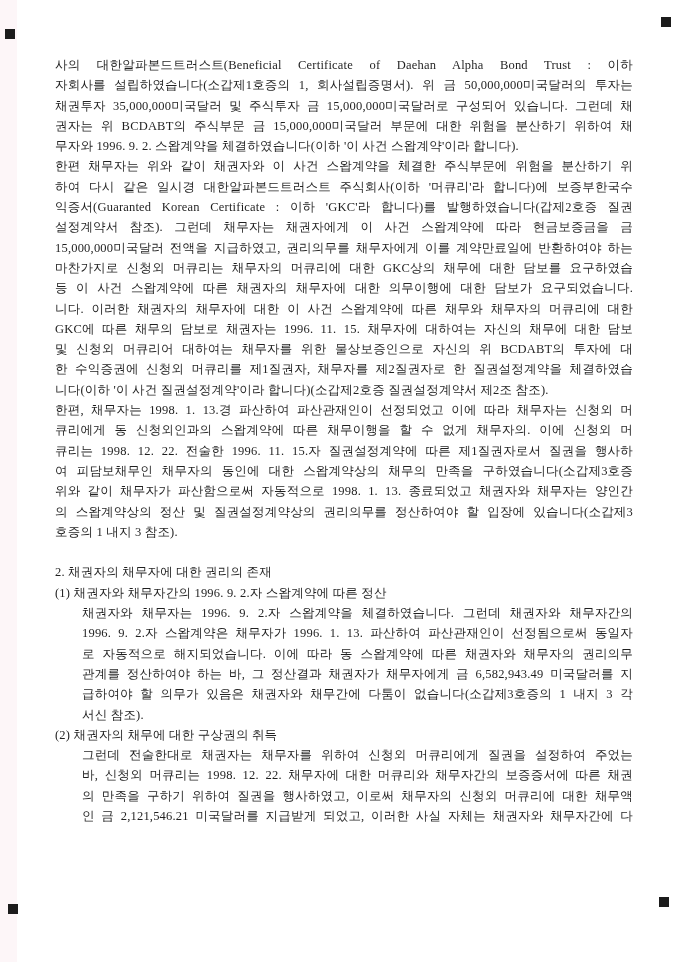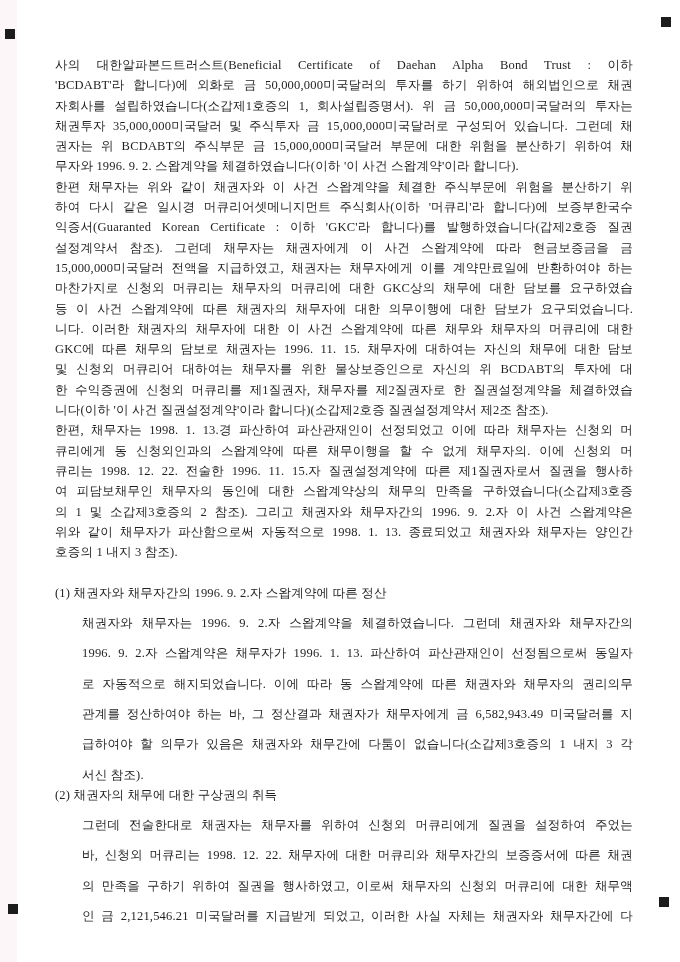--- a/index.html
+++ b/index.html
@@ -49,61 +49,61 @@
     text-align: justify;
     text-align-last: justify;
     -moz-text-align-last: justify;
     white-space: normal;
   }
   .line.left {
     text-align: right;
     text-align-last: left;
     -moz-text-align-last: left;
   }
-  .line.indent1 { padding-left: 27px; margin-top: 10px; }
+  .line.indent1 { padding-left: 27px; }
   .line.blank { }
 </style>
 </head>
 <body>
 
 <div class="page">
   <div class="left-strip"></div>
 
   <div class="corner-mark tl"></div>
   <div class="corner-mark tr"></div>
   <div class="corner-mark bl"></div>
   <div class="corner-mark br"></div>
 
   <div class="textblock" id="textblock">
       <div class="line">사의 대한알파본드트러스트(Beneficial Certificate of Daehan Alpha Bond Trust : 이하</div>
-      <div class="line">'BCDABT'라 합니다)에 외화로 금 50,000,000미국달러의 투자를 하기 위하여 해외법인으로 채권</div>
       <div class="line">자회사를 설립하였습니다(소갑제1호증의 1, 회사설립증명서). 위 금 50,000,000미국달러의 투자는</div>
       <div class="line">채권투자 35,000,000미국달러 및 주식투자 금 15,000,000미국달러로 구성되어 있습니다. 그런데 채</div>
       <div class="line">권자는 위 BCDABT의 주식부문 금 15,000,000미국달러 부문에 대한 위험을 분산하기 위하여 채</div>
       <div class="line left">무자와 1996. 9. 2. 스왑계약을 체결하였습니다(이하 '이 사건 스왑계약'이라 합니다).</div>
       <div class="line">한편 채무자는 위와 같이 채권자와 이 사건 스왑계약을 체결한 주식부문에 위험을 분산하기 위</div>
-      <div class="line">하여 다시 같은 일시경 머큐리어셋메니지먼트 주식회사(이하 '머큐리'라 합니다)에 보증부한국수</div>
+      <div class="line">하여 다시 같은 일시경 대한알파본드트러스트 주식회사(이하 '머큐리'라 합니다)에 보증부한국수</div>
       <div class="line">익증서(Guaranted Korean Certificate : 이하 'GKC'라 합니다)를 발행하였습니다(갑제2호증 질권</div>
       <div class="line">설정계약서 참조). 그런데 채무자는 채권자에게 이 사건 스왑계약에 따라 현금보증금을 금</div>
-      <div class="line">15,000,000미국달러 전액을 지급하였고, 채권자는 채무자에게 이를 계약만료일에 반환하여야 하는</div>
+      <div class="line">15,000,000미국달러 전액을 지급하였고, 권리의무를 채무자에게 이를 계약만료일에 반환하여야 하는</div>
       <div class="line">마찬가지로 신청외 머큐리는 채무자의 머큐리에 대한 GKC상의 채무에 대한 담보를 요구하였습</div>
       <div class="line">등 이 사건 스왑계약에 따른 채권자의 채무자에 대한 의무이행에 대한 담보가 요구되었습니다.</div>
       <div class="line">니다. 이러한 채권자의 채무자에 대한 이 사건 스왑계약에 따른 채무와 채무자의 머큐리에 대한</div>
       <div class="line">GKC에 따른 채무의 담보로 채권자는 1996. 11. 15. 채무자에 대하여는 자신의 채무에 대한 담보</div>
       <div class="line">및 신청외 머큐리어 대하여는 채무자를 위한 물상보증인으로 자신의 위 BCDABT의 투자에 대</div>
       <div class="line">한 수익증권에 신청외 머큐리를 제1질권자, 채무자를 제2질권자로 한 질권설정계약을 체결하였습</div>
       <div class="line left">니다(이하 '이 사건 질권설정계약'이라 합니다)(소갑제2호증 질권설정계약서 제2조 참조).</div>
       <div class="line">한편, 채무자는 1998. 1. 13.경 파산하여 파산관재인이 선정되었고 이에 따라 채무자는 신청외 머</div>
       <div class="line">큐리에게 동 신청외인과의 스왑계약에 따른 채무이행을 할 수 없게 채무자의. 이에 신청외 머</div>
       <div class="line">큐리는 1998. 12. 22. 전술한 1996. 11. 15.자 질권설정계약에 따른 제1질권자로서 질권을 행사하</div>
       <div class="line">여 피담보채무인 채무자의 동인에 대한 스왑계약상의 채무의 만족을 구하였습니다(소갑제3호증</div>
-      <div class="line">의 1 및 소갑제3호증의 2 참조). 그리고 채권자와 채무자간의 1996. 9. 2.자 이 사건 스왑계약은</div>
       <div class="line">위와 같이 채무자가 파산함으로써 자동적으로 1998. 1. 13. 종료되었고 채권자와 채무자는 양인간</div>
+      <div class="line">의 스왑계약상의 정산 및 질권설정계약상의 권리의무를 정산하여야 할 입장에 있습니다(소갑제3</div>
       <div class="line left">호증의 1 내지 3 참조).</div>
       <div class="line left blank"></div>
+      <div class="line left">2. 채권자의 채무자에 대한 권리의 존재</div>
       <div class="line left">(1) 채권자와 채무자간의 1996. 9. 2.자 스왑계약에 따른 정산</div>
       <div class="line indent1">채권자와 채무자는 1996. 9. 2.자 스왑계약을 체결하였습니다. 그런데 채권자와 채무자간의</div>
       <div class="line indent1">1996. 9. 2.자 스왑계약은 채무자가 1996. 1. 13. 파산하여 파산관재인이 선정됨으로써 동일자</div>
       <div class="line indent1">로 자동적으로 해지되었습니다. 이에 따라 동 스왑계약에 따른 채권자와 채무자의 권리의무</div>
       <div class="line indent1">관계를 정산하여야 하는 바, 그 정산결과 채권자가 채무자에게 금 6,582,943.49 미국달러를 지</div>
       <div class="line indent1">급하여야 할 의무가 있음은 채권자와 채무간에 다툼이 없습니다(소갑제3호증의 1 내지 3 각</div>
       <div class="line left indent1">서신 참조).</div>
       <div class="line left">(2) 채권자의 채무에 대한 구상권의 취득</div>
       <div class="line indent1">그런데 전술한대로 채권자는 채무자를 위하여 신청외 머큐리에게 질권을 설정하여 주었는</div>
       <div class="line indent1">바, 신청외 머큐리는 1998. 12. 22. 채무자에 대한 머큐리와 채무자간의 보증증서에 따른 채권</div>

